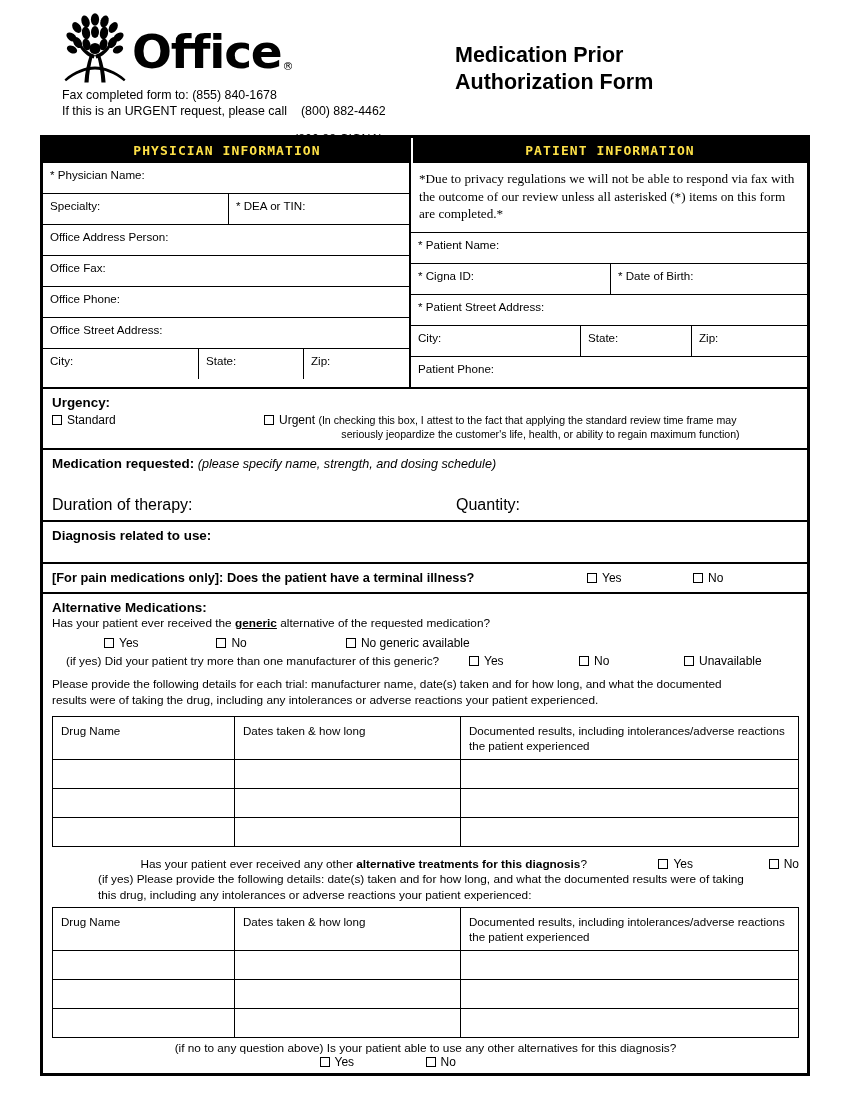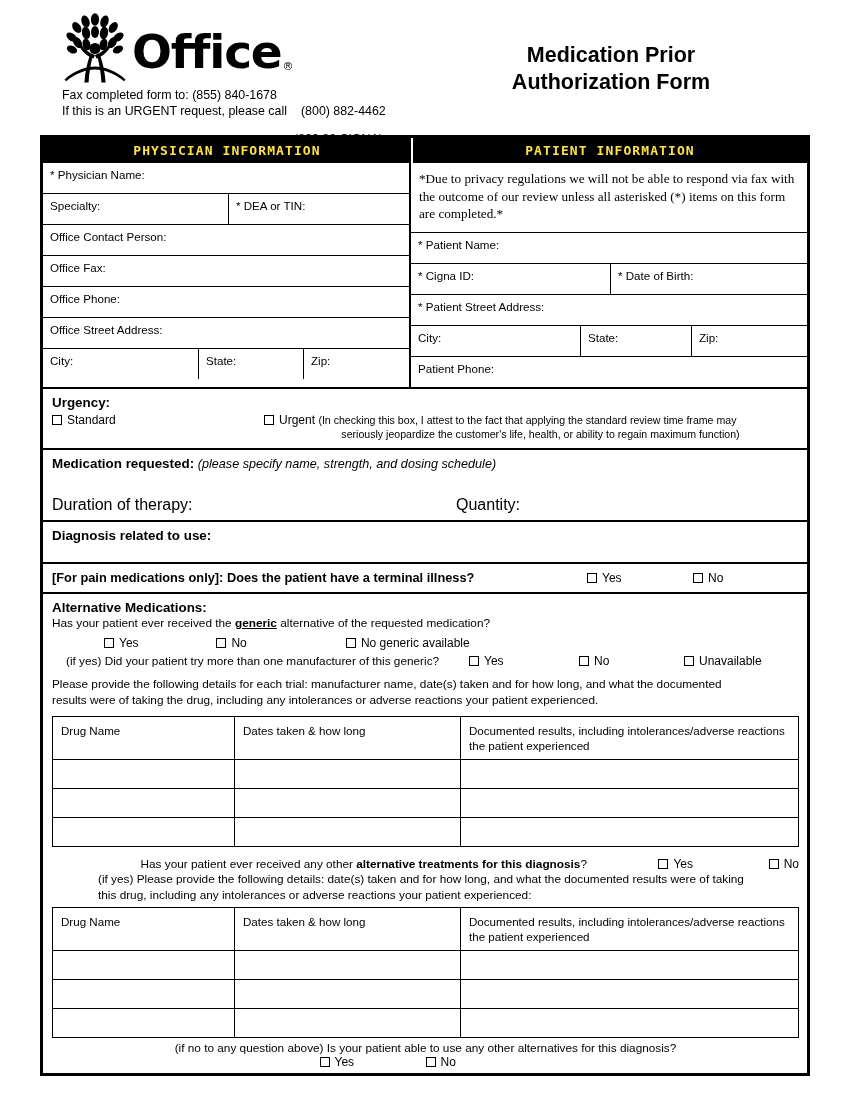--- a/index.html
+++ b/index.html
@@ -63,24 +63,24 @@
     margin-left: 14px;
   }
   .fax-alt {
     display: block;
     margin-left: 232px;
     margin-top: 13px;
   }
 
   .form-title {
     position: absolute;
-    left: 431px;
+    left: 455px;
     top: 42px;
     width: 360px;
-    text-align: center;
+    text-align: left;
     font-size: 21.5px;
     font-weight: bold;
     line-height: 27px;
   }
 
   
   .formbox {
     position: absolute;
     left: 40px;
     top: 135px;
@@ -318,21 +318,21 @@
 
     <div class="col-left">
       <div class="frow">
         <div class="fcell grow">* Physician Name:</div>
       </div>
       <div class="frow">
         <div class="fcell" style="width:185px">Specialty:</div>
         <div class="fcell div grow">* DEA or TIN:</div>
       </div>
       <div class="frow">
-        <div class="fcell grow">Office Contact Person:</div>
+        <div class="fcell grow">Office Address Person:</div>
       </div>
       <div class="frow">
         <div class="fcell grow">Office Fax:</div>
       </div>
       <div class="frow">
         <div class="fcell grow">Office Phone:</div>
       </div>
       <div class="frow">
         <div class="fcell grow">Office Street Address:</div>
       </div>

